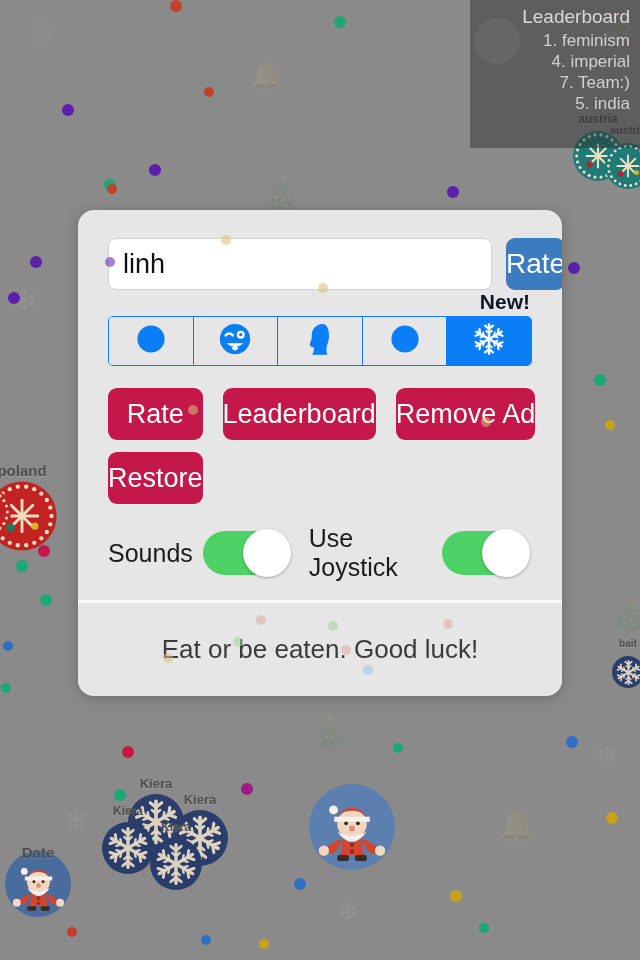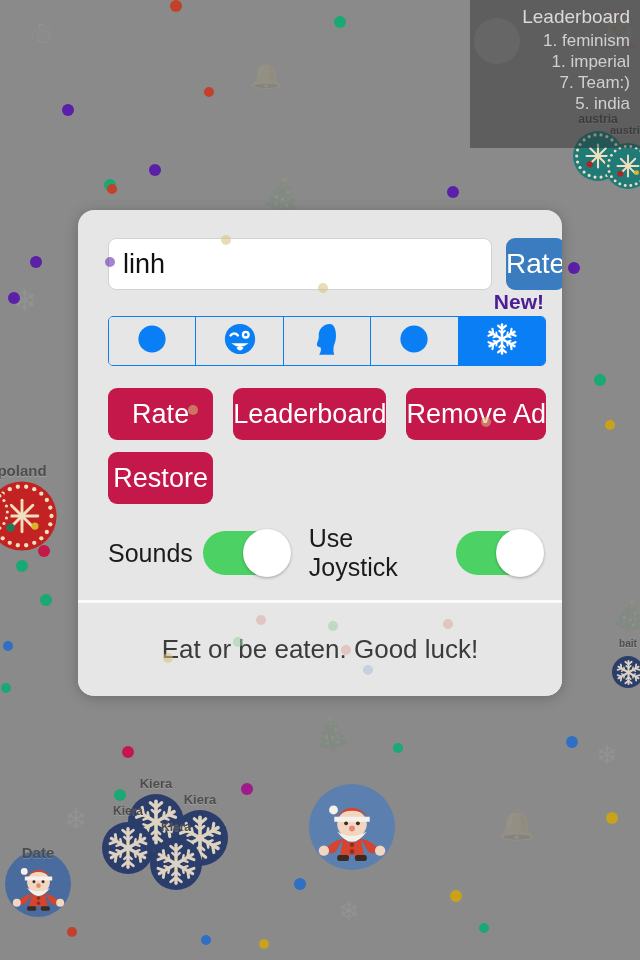--- a/index.html
+++ b/index.html
@@ -99,21 +99,21 @@
     top: 210px;
     width: 484px;
     height: 486px;
     background: #e6e6e6;
     border-radius: 16px;
     box-shadow: 0 2px 14px rgba(0,0,0,0.22);
     overflow: hidden;
   }
 
   .dlg-body {
-    padding: 28px 16px 0 30px;
+    padding: 28px 30px 0 30px;
   }
 
   
   .join-row {
     display: flex;
     align-items: flex-start;
     gap: 14px;
   }
   #name-input {
     flex: 1;
@@ -142,21 +142,21 @@
     line-height: 52px;
   }
 
   
   .new-row {
     height: 24px;
     text-align: right;
     padding-right: 2px;
   }
   #new-badge {
-    color: #4c1d95;
+    color: #0f172a;
     font-size: 21px;
     font-weight: bold;
     line-height: 24px;
   }
 
   
   #skin-segment {
     display: flex;
     height: 48px;
     margin-top: 2px;
@@ -718,21 +718,21 @@
           <rect x="30" y="88" width="16" height="8" rx="3" fill="#3a2a22"></rect>
           <rect x="54" y="88" width="16" height="8" rx="3" fill="#3a2a22"></rect>
         </svg>
       </div>
     </div>
 
   <div id="leaderboard">
     <div id="lb-blob"></div>
     <div class="lb-title">Leaderboard</div>
     <div class="lb-row">1. feminism</div>
-    <div class="lb-row">1. imperial</div>
+    <div class="lb-row">4. imperial</div>
     <div class="lb-row">7. Team:)</div>
     <div class="lb-row">5. india</div>
   </div>
 
   <div id="dialog">
     <div id="dialog-pellets" style="position: absolute; inset: 0px; pointer-events: none;">
         <div class="pellet" style="left: 27px; top: 47px; width: 10px; height: 10px; background: rgb(91, 31, 168); opacity: 0.55; position: absolute;"></div>
         <div class="pellet" style="left: 143px; top: 25px; width: 10px; height: 10px; background: rgb(217, 192, 122); opacity: 0.55; position: absolute;"></div>
         <div class="pellet" style="left: 240px; top: 73px; width: 10px; height: 10px; background: rgb(217, 192, 122); opacity: 0.55; position: absolute;"></div>
         <div class="pellet" style="left: 110px; top: 195px; width: 10px; height: 10px; background: rgb(217, 192, 122); opacity: 0.55; position: absolute;"></div>

